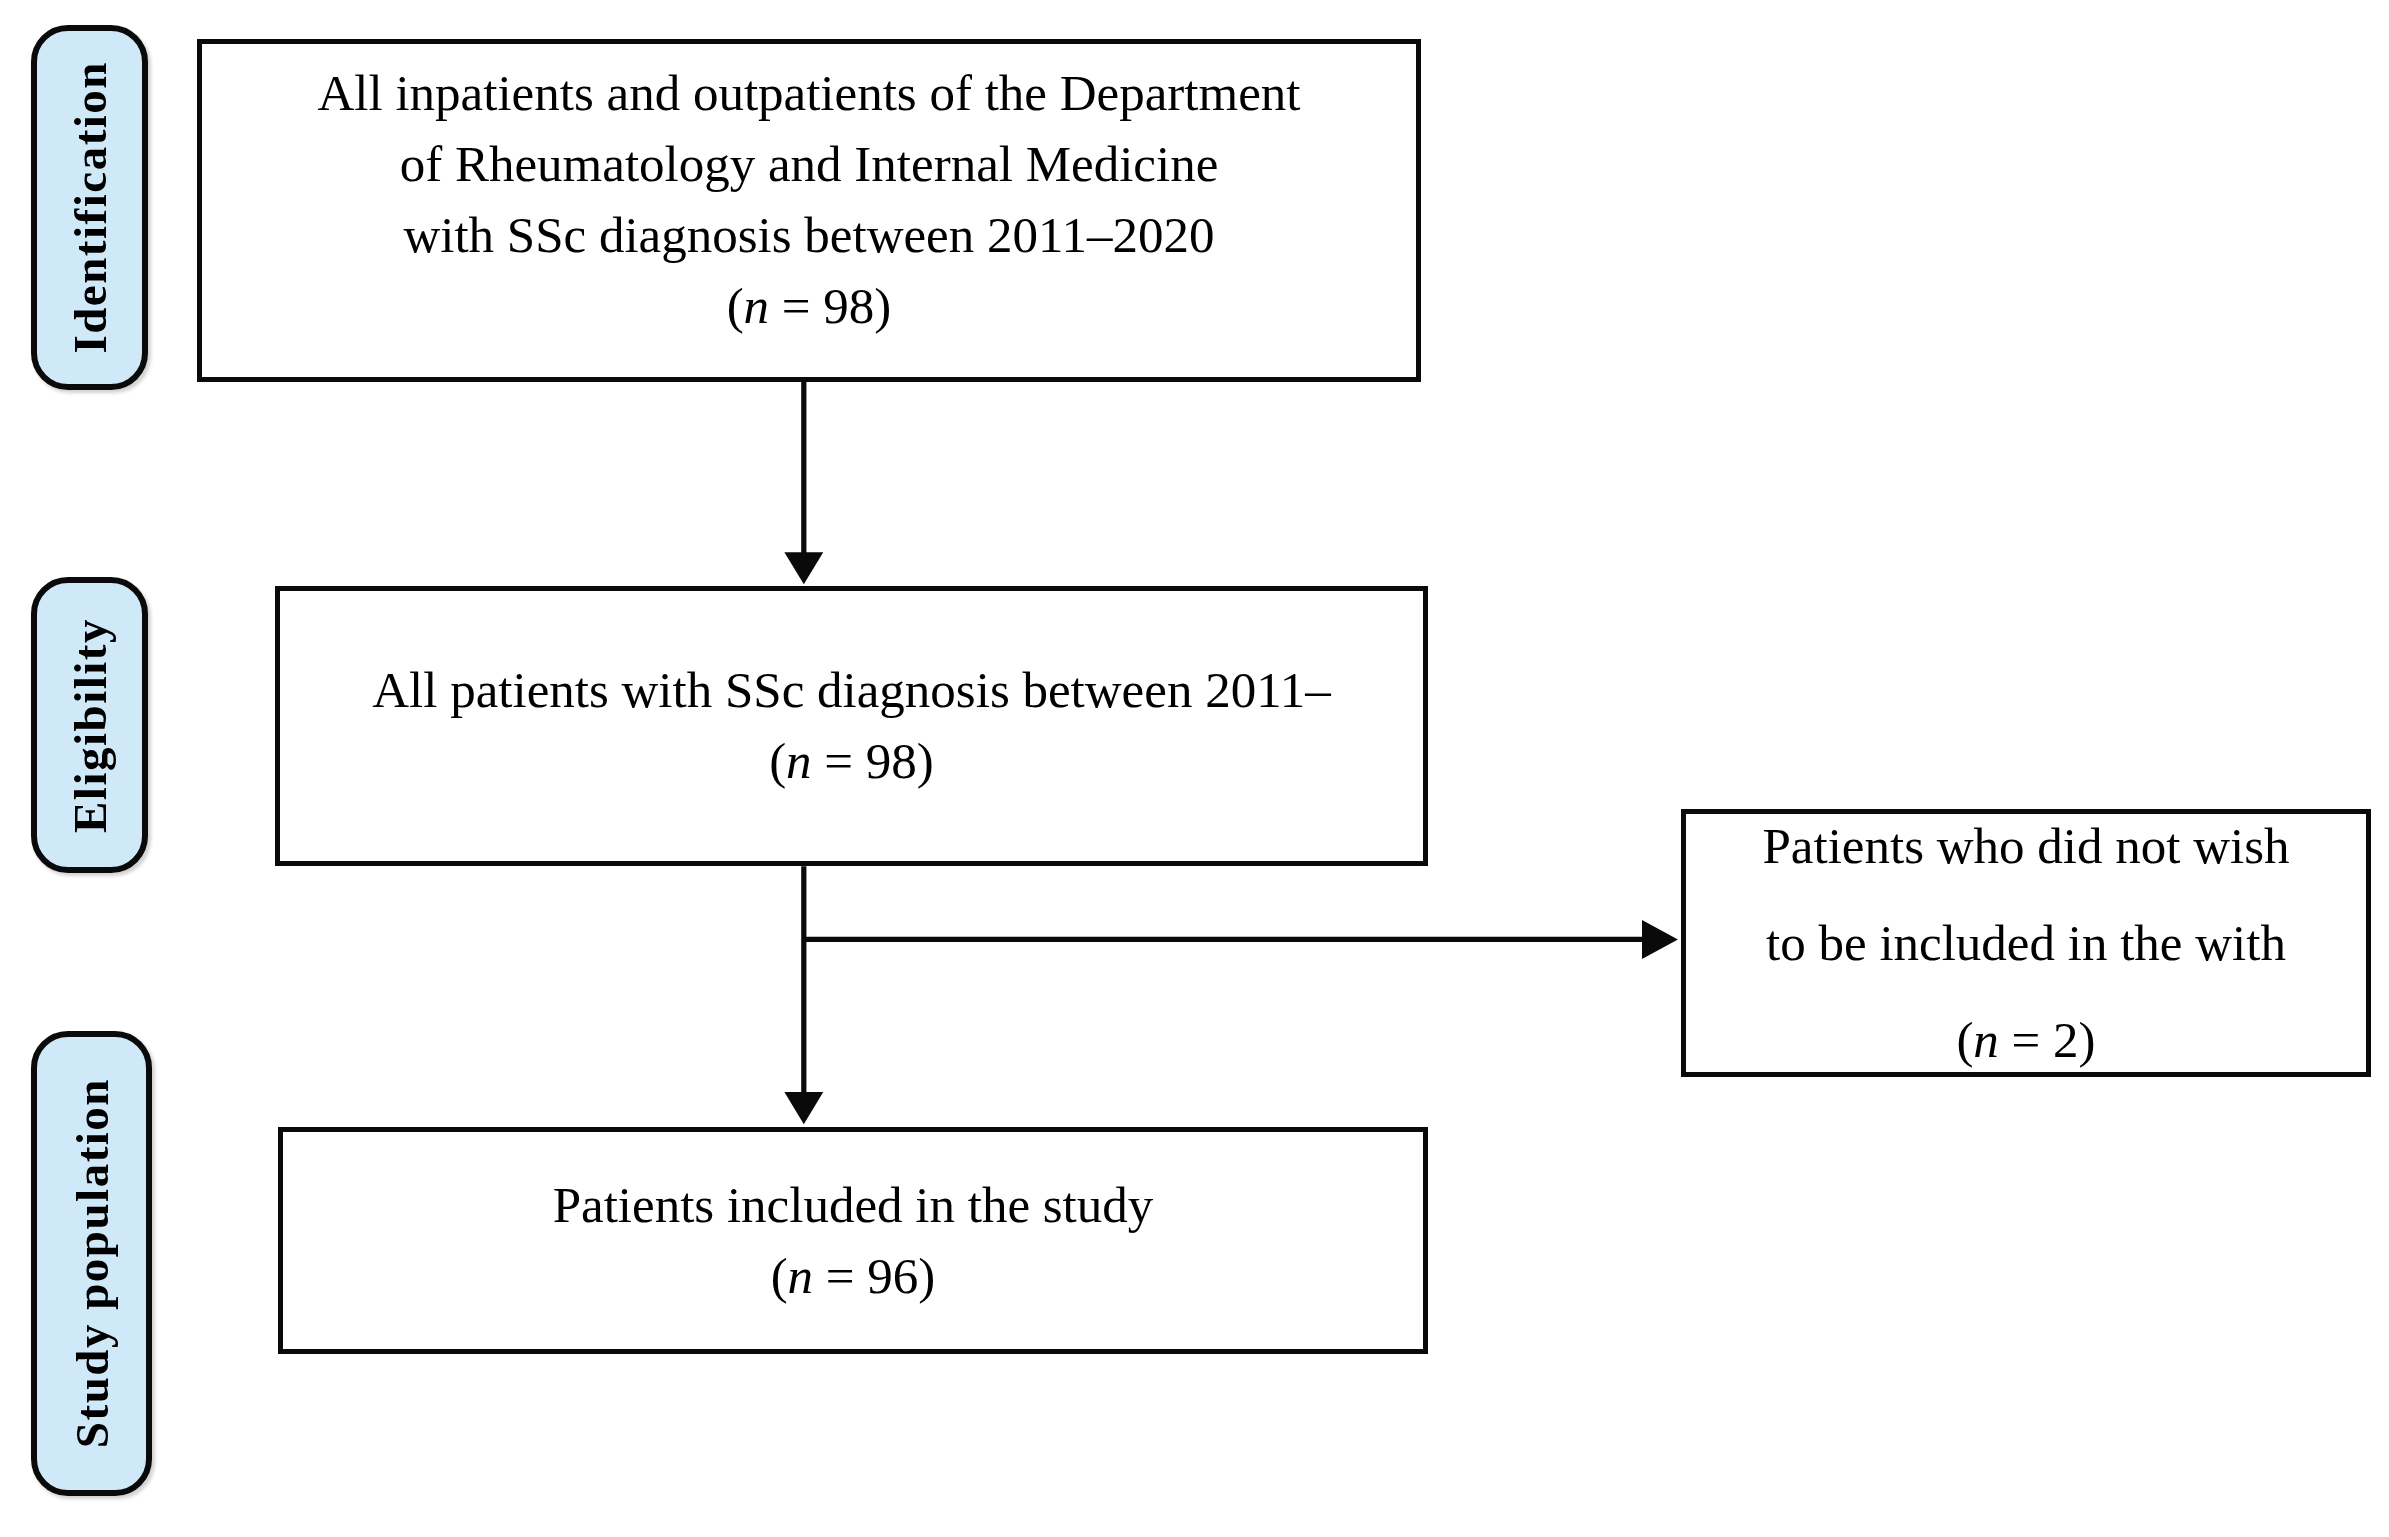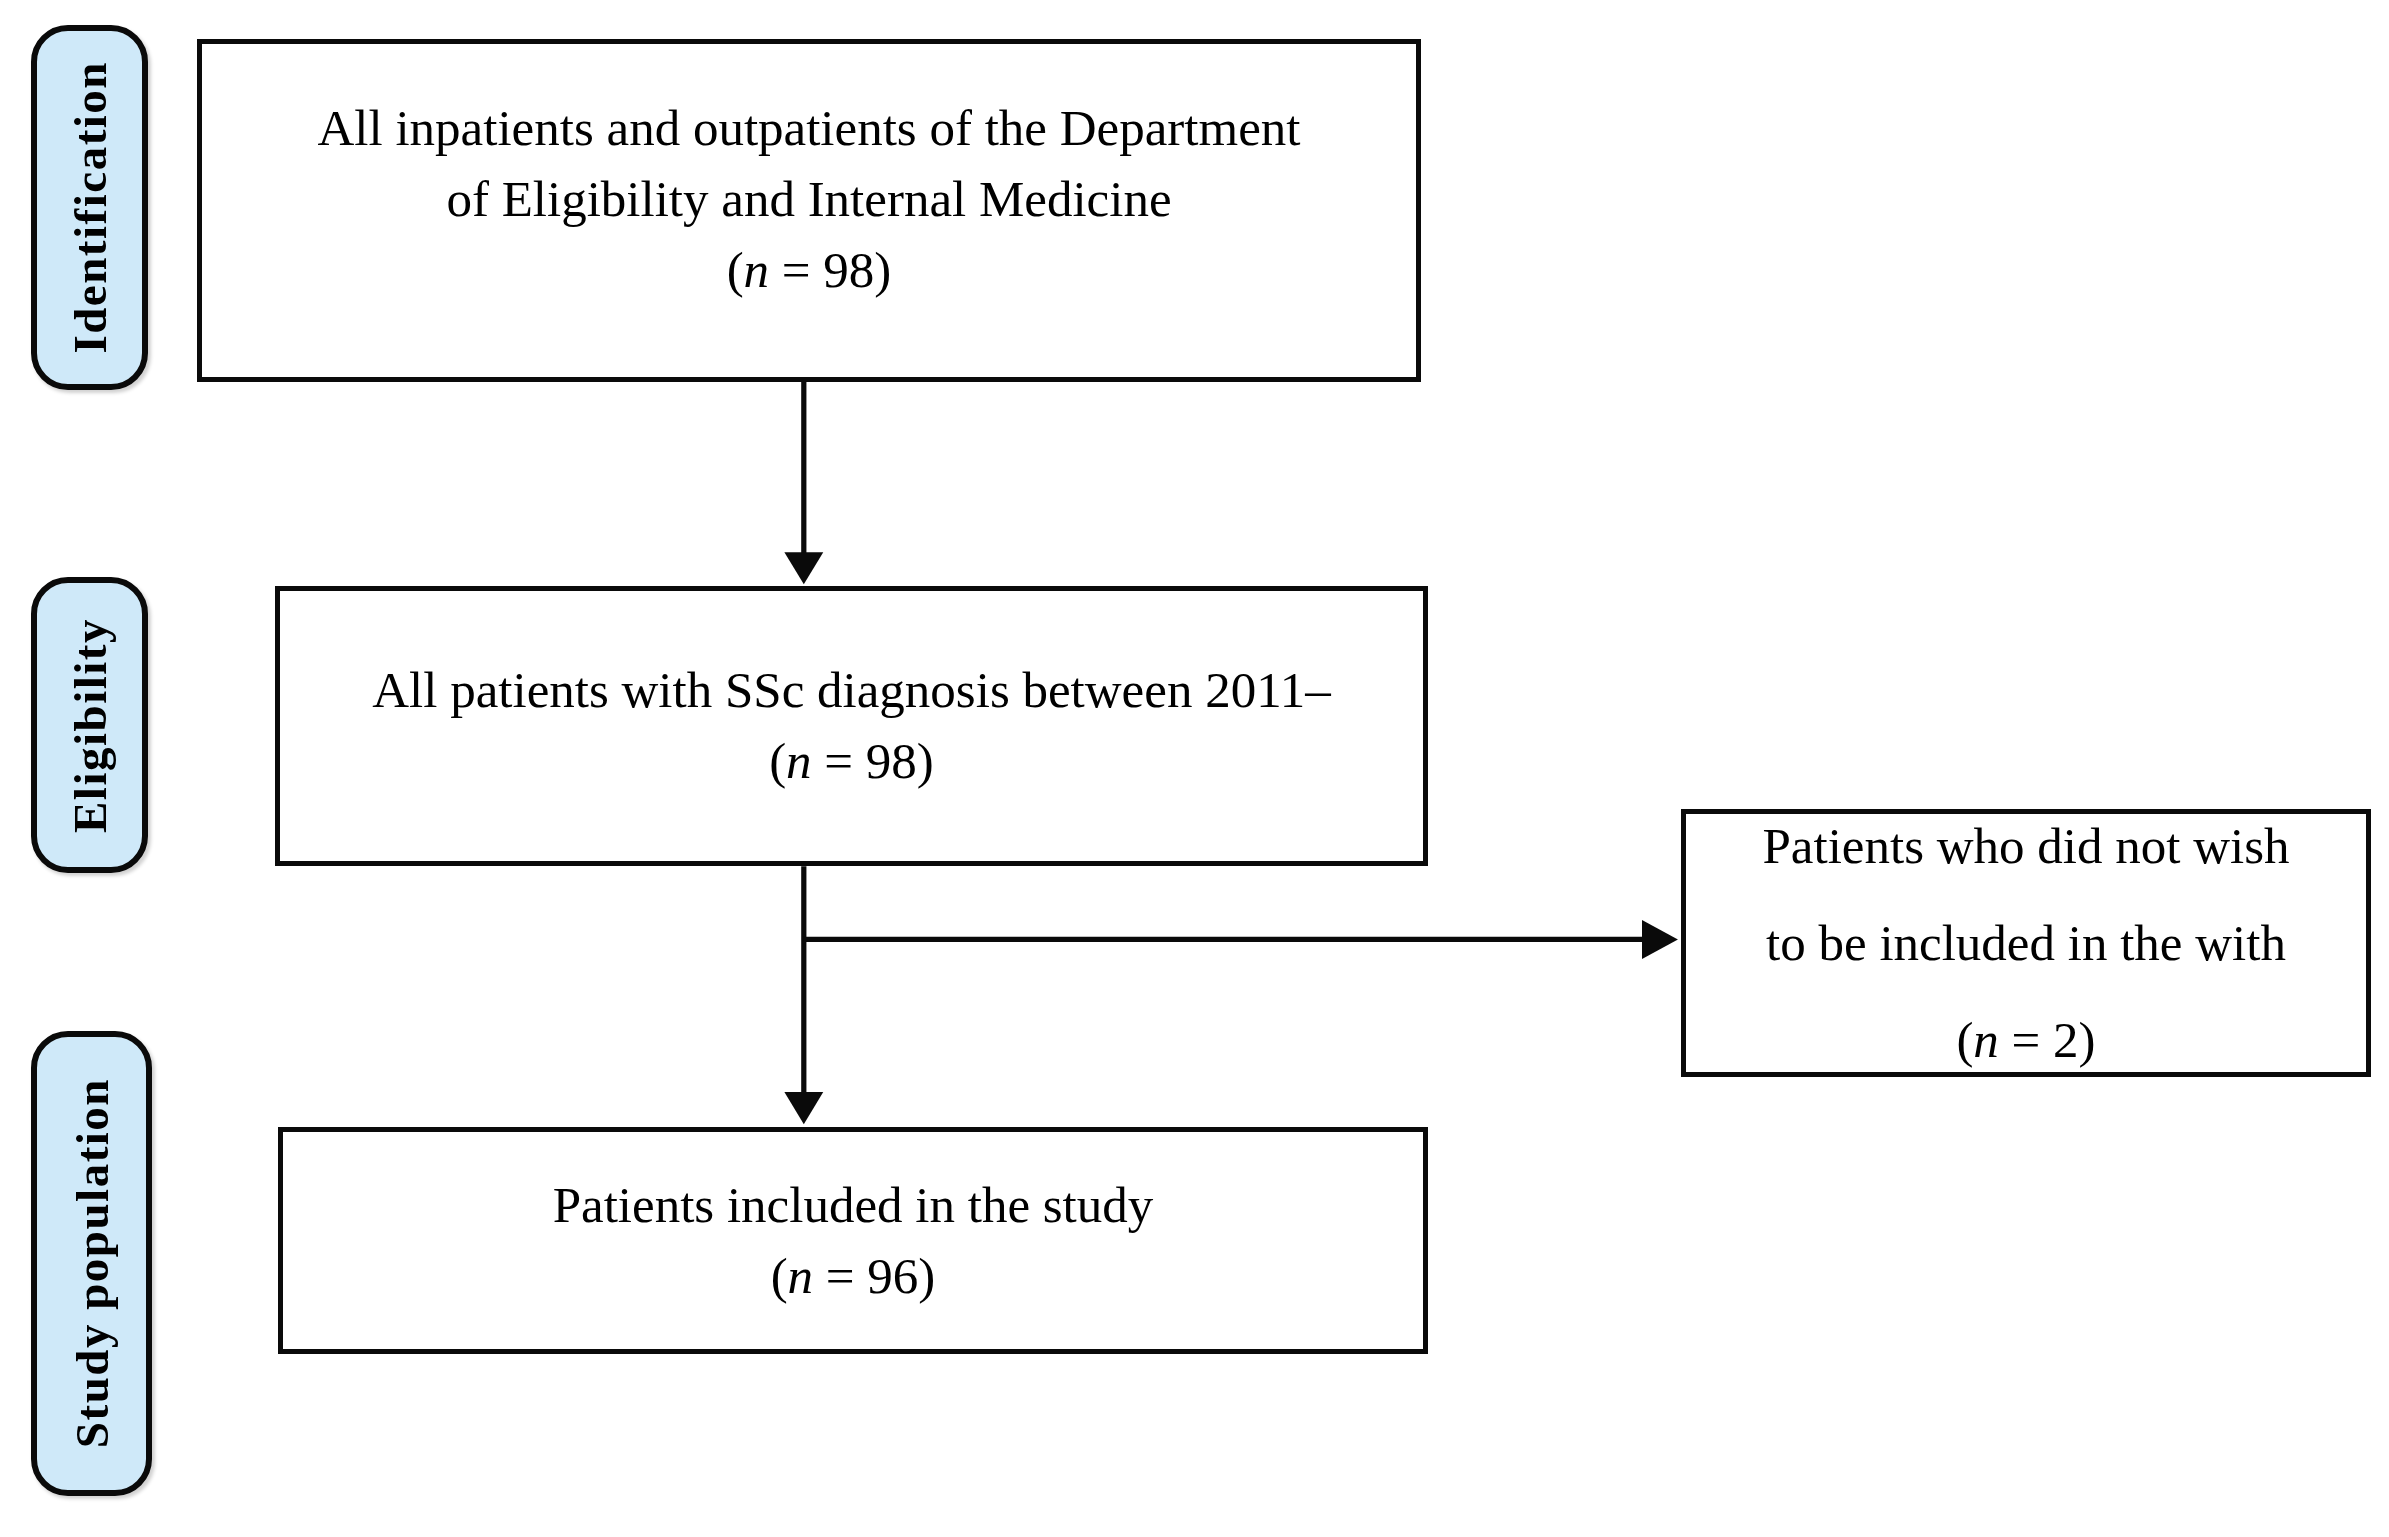--- a/index.html
+++ b/index.html
@@ -95,21 +95,22 @@
   </div>
   <div class="stage-label label-eligibility">
     <span class="vtext">Eligibility</span>
   </div>
   <div class="stage-label label-study">
     <span class="vtext">Study population</span>
   </div>
 
   <div class="flow-box box-identification">
     <div class="line">All inpatients and outpatients of the Department</div>
-    <div class="line">of Eligibility and Internal Medicine</div>
+    <div class="line">of Rheumatology and Internal Medicine</div>
+    <div class="line">with SSc diagnosis between 2011–2020</div>
     <div class="line"><span>(</span><span class="n-var">n</span><span> = 98)</span></div>
   </div>
 
   <div class="flow-box box-eligibility">
     <div class="line">All patients with SSc diagnosis between 2011–</div>
     <div class="line"><span>(</span><span class="n-var">n</span><span> = 98)</span></div>
   </div>
 
   <div class="flow-box box-excluded">
     <div class="line">Patients who did not wish</div>

